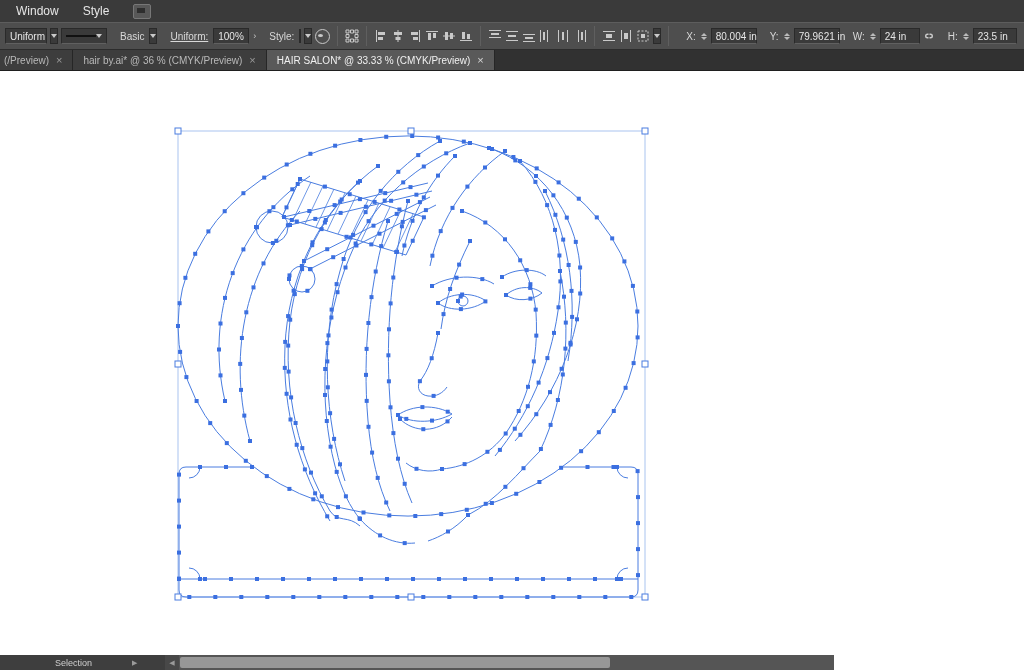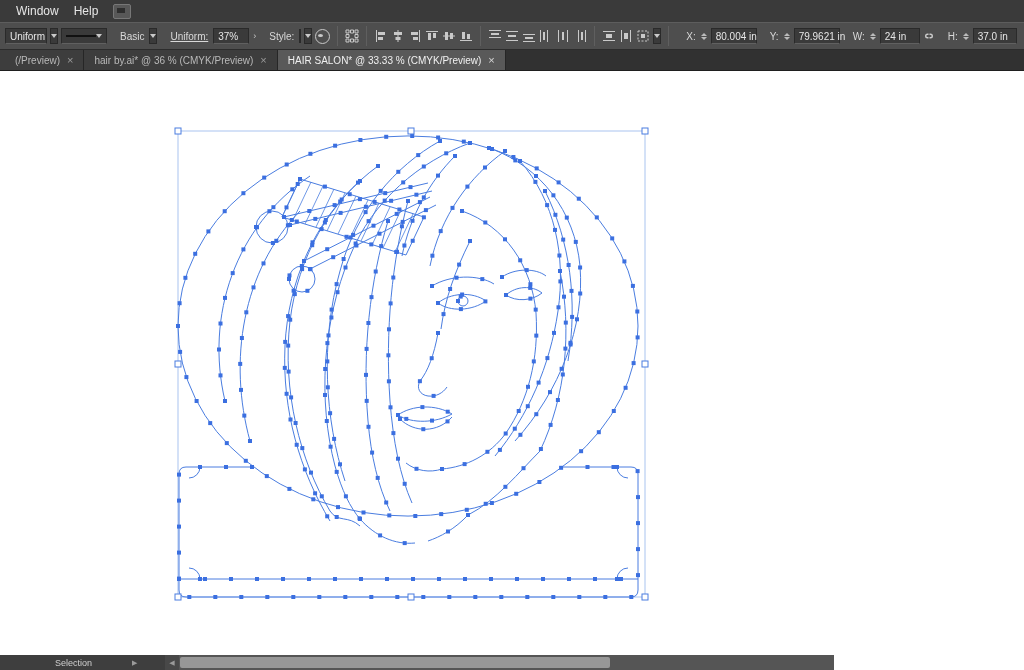--- a/index.html
+++ b/index.html
@@ -1,20 +1,20 @@
 <!DOCTYPE html>
 <html style="--path-blue: #4a7de0; --anchor-blue: #3b6fe0; --bbox-blue: #a9c4ef;"><head>
 <meta charset="utf-8">
 <style>
   html,body{margin:0;padding:0;}
   body{width:1024px;height:670px;position:relative;overflow:hidden;background:#fff;
        font-family:"Liberation Sans",sans-serif;-webkit-font-smoothing:antialiased;}
   
   .menubar{position:absolute;top:0;left:0;width:1024px;height:22px;background:#3a3a3a;
-           display:flex;align-items:center;gap:15px;padding-left:16px;box-sizing:border-box;
+           display:flex;align-items:center;gap:24px;padding-left:16px;box-sizing:border-box;
            color:#e6e6e6;font-size:12px;}
   .menu-item{cursor:default;}
   .appicon{width:16px;height:13px;background:#585858;border:1px solid #777;border-radius:2px;
            position:relative;}
   .appicon:after{content:"";position:absolute;left:3px;top:3px;width:8px;height:5px;background:#2e2e2e;}
   
   .controlbar{position:absolute;top:22px;left:0;width:1024px;height:28px;background:#4e4e4e;
               border-top:1px solid #5d5d5d;border-bottom:1px solid #2c2c2c;box-sizing:border-box;
               display:flex;align-items:center;padding:0 5px;gap:3px;color:#d8d8d8;font-size:10px;white-space:nowrap;}
   .box{background:#3a3a3a;border:1px solid #2a2a2a;border-bottom-color:#606060;height:16px;
@@ -35,21 +35,21 @@
   .stepper i{display:block;width:0;height:0;border-left:3px solid transparent;border-right:3px solid transparent;}
   .stepper .up{border-bottom:3px solid #bbb;}
   .stepper .dn{border-top:3px solid #bbb;}
   .field{min-width:46px;}
   .flyr{color:#c9c9c9;font-size:9px;margin-left:1px;}
   
   .tabbar{position:absolute;top:50px;left:0;width:1024px;height:21px;background:#313131;
           display:flex;border-bottom:1px solid #1f1f1f;box-sizing:border-box;font-size:10px;}
   .tab{display:flex;align-items:center;gap:7px;padding:0 10px;background:#3d3d3d;
        border-right:1px solid #262626;color:#b9b9b9;height:100%;box-sizing:border-box;}
-  .tab.first{padding-left:15px;}
+  .tab.first{padding-left:4px;}
   .tab.active{background:#595959;color:#f0f0f0;}
   .tabclose{color:#9a9a9a;font-size:11px;line-height:1;}
   .tab.active .tabclose{color:#d6d6d6;}
   
   .canvas{position:absolute;top:71px;left:0;width:1024px;height:584px;background:#ffffff;}
   svg .art{stroke:var(--path-blue,#4a7de0);fill:none;stroke-width:1;}
   svg .hatch{stroke:var(--path-blue,#4a7de0);fill:none;stroke-width:0.8;}
   svg .anchor{fill:var(--anchor-blue,#3b6fe0);}
   svg #bbox{stroke:var(--bbox-blue,#a9c4ef);fill:none;stroke-width:1;}
   svg .handle{fill:#ffffff;stroke:var(--path-blue,#4a7de0);stroke-width:1;}
@@ -58,41 +58,41 @@
              display:flex;align-items:center;font-size:9px;color:#cfcfcf;}
   .status-left{width:165px;height:100%;background:#3e3e3e;display:flex;align-items:center;box-sizing:border-box;padding-left:55px;gap:40px;}
   .scrollbtn{width:14px;height:100%;display:flex;align-items:center;justify-content:center;color:#9a9a9a;font-size:7px;background:#484848;}
   .thumb{width:430px;height:11px;background:#979797;border-radius:2px;margin-left:1px;}
 </style>
 </head>
 <body>
 
 <div class="menubar">
   <span class="menu-item">Window</span>
-  <span class="menu-item">Help</span>
+  <span class="menu-item">Style</span>
   <span class="appicon"></span>
 </div>
 
 <div class="controlbar">
   <span class="box field" style="min-width:42px">Uniform</span>
   <span class="ddbtn">
       <i class="dd"></i>
     </span>
 
   <span class="box" style="width:46px;justify-content:space-between">
       <span class="linepreview"></span>
       <i class="dd"></i>
     </span>
   <span class="lbl">Basic</span>
   <span class="ddbtn">
       <i class="dd"></i>
     </span>
 
   <span class="lbl link">Uniform:</span>
-  <span class="box field" style="min-width:36px">37%</span>
+  <span class="box field" style="min-width:36px">100%</span>
   <span class="flyr">›</span>
 
   <span class="lbl">Style:</span>
   <span class="swatch"></span>
   <span class="ddbtn">
       <i class="dd"></i>
     </span>
 
   <span class="cbtn">
       <span class="circleic"></span>
@@ -216,21 +216,21 @@
       <svg class="ic" width="12" height="12" viewBox="0 0 12 12">
         <path d="M2 6a2.5 2.5 0 0 1 2.5-2.5h1v1.4h-1a1.1 1.1 0 1 0 0 2.2h1v1.4h-1A2.5 2.5 0 0 1 2 6zm5.5-2.5h-1v1.4h1a1.1 1.1 0 1 1 0 2.2h-1v1.4h1a2.5 2.5 0 0 0 0-5z"></path>
       </svg>
     </span>
 
   <span class="lbl">H:</span>
   <span class="stepper">
       <i class="up"></i>
       <i class="dn"></i>
     </span>
-  <span class="box field" style="min-width:44px">37.0 in</span>
+  <span class="box field" style="min-width:44px">23.5 in</span>
 
   <span class="sep"></span>
   <span class="cbtn">
       <svg class="ic" width="14" height="14" viewBox="0 0 14 14">
         <path d="M1 2h5v5H1zM8 2h5v5H8zM1 8h5v5H1z" fill="none" stroke="#c9c9c9" stroke-width="1"></path>
         <path d="M8 8h5v5H8z"></path>
       </svg>
     </span>
   <span class="ddbtn">
       <i class="dd"></i>

